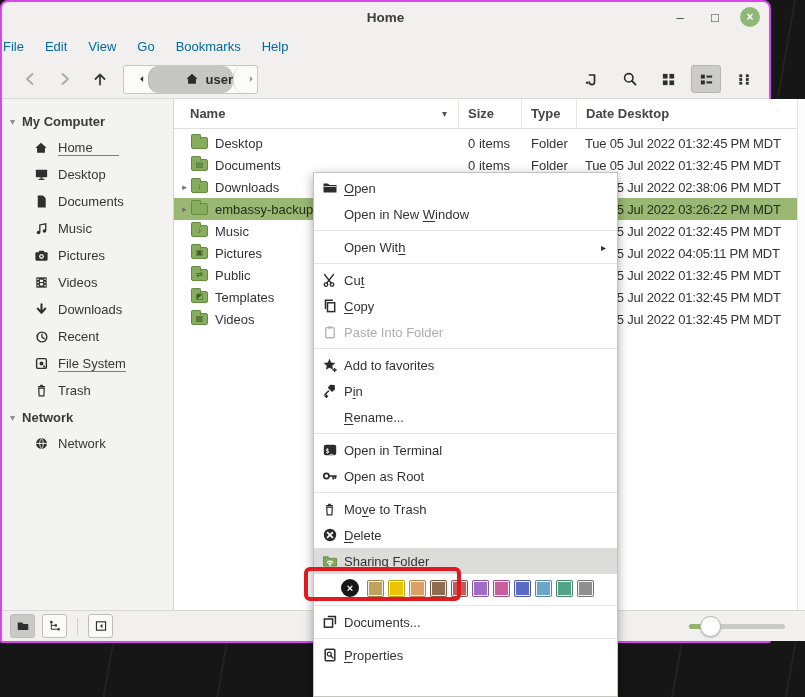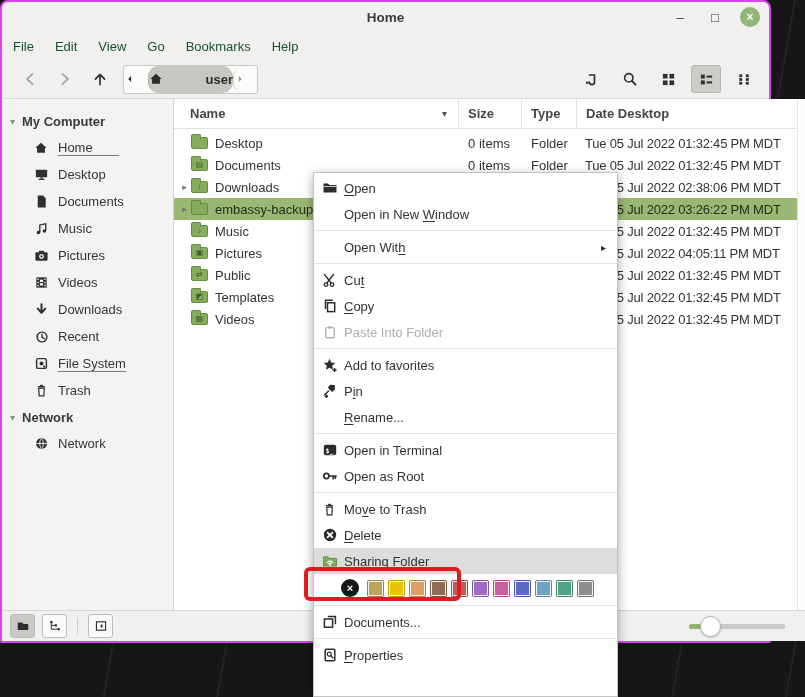--- a/index.html
+++ b/index.html
@@ -19,28 +19,28 @@
     background:#f1f0ef; border:2px solid #d946ef;
     border-radius:8px 8px 2px 2px;
   }
   
   .titlebar { height:30px; display:flex; align-items:center; position:relative; }
   .title { position:absolute; left:0; right:0; text-align:center; font-weight:bold; font-size:13.5px; color:#3c3c3c; }
   .win-controls { margin-left:auto; display:flex; align-items:center; gap:15px; padding-right:9px; z-index:2; }
   .wc { width:20px; height:20px; display:flex; align-items:center; justify-content:center; color:#3a3a3a; font-size:13px; cursor:default; }
   .wc.close { background:#8fb878; border-radius:50%; color:#fff; font-weight:bold; font-size:12px; }
   
-  .menubar { height:28px; display:flex; align-items:center; gap:21px; padding-left:11px; color:#14532d; }
+  .menubar { height:28px; display:flex; align-items:center; gap:21px; padding-left:1px; color:#0369a1; }
   .menubar .mitem { cursor:default; }
   
   .toolbar { height:39px; display:flex; align-items:center; padding:0 10px; border-bottom:1px solid #dadad8; }
   .navbtn { width:35px; height:30px; display:flex; align-items:center; justify-content:center; color:#3a3a3a; }
   .navbtn.disabled { color:#a8a8a6; }
   .breadcrumb { margin-left:6px; display:flex; height:29px; border:1px solid #c7c7c5; border-radius:3px; overflow:hidden; background:#fbfbfa; }
-  .bc-seg { display:flex; align-items:center; justify-content:space-between;border-radius:11px; }
+  .bc-seg { display:flex; align-items:center; justify-content:flex-end;border-radius:11px; }
   .bc-chev { width:24px; color:#2e2e2e; }
   .bc-chev.next { color:#9d9d9b; border-left:1px solid #d6d6d4; }
   .bc-current { width:85px; gap:7px; background:#c6c6c2; border-left:1px solid #b2b2ae; font-weight:bold; color:#2c2c2c; }
   .tb-right { margin-left:auto; display:flex; align-items:center; gap:8px; }
   .tb-btn { width:30px; height:28px; display:flex; align-items:center; justify-content:center; color:#2e2e2e; border-radius:3px; }
   .tb-btn.active { background:#ccccc8; border:1px solid #b5b5b1; }
   
   .main { position:absolute; left:0; top:97px; width:805px; height:515px; display:flex; }
   .sidebar { width:172px; background:#f3f3f1; border-right:1px solid #d5d5d3; padding-top:9px; overflow:hidden; }
   .sb-header { height:26px; display:flex; align-items:center; gap:7px; padding-left:8px; font-weight:bold; color:#3a3a3a; }

